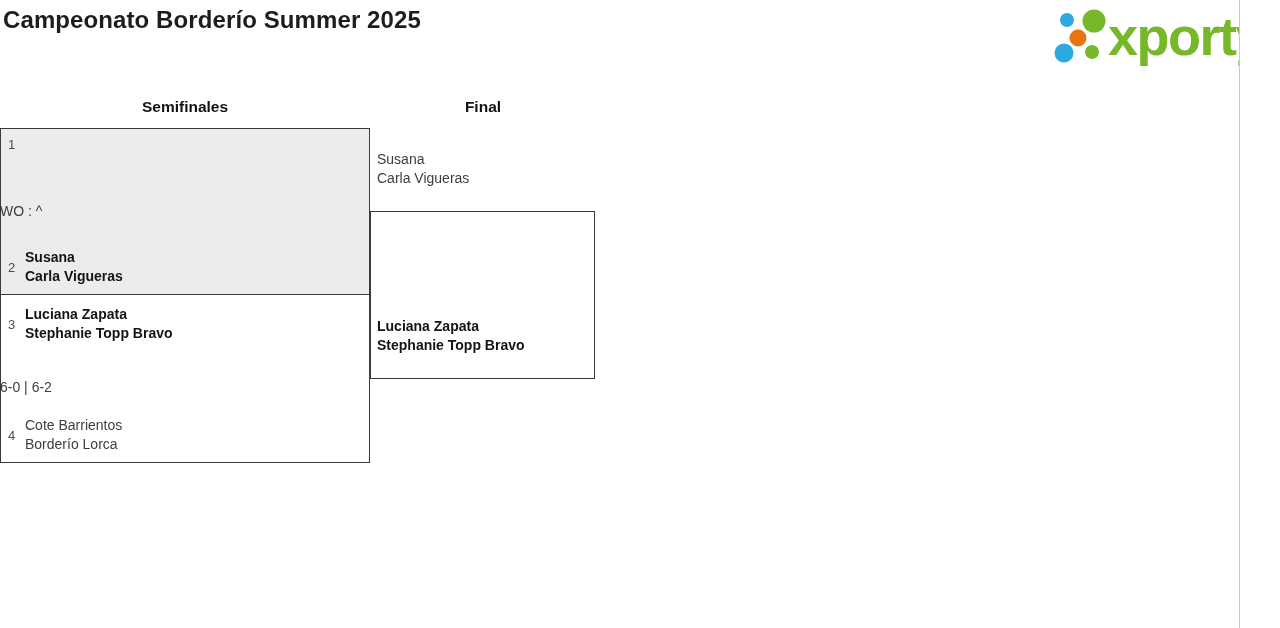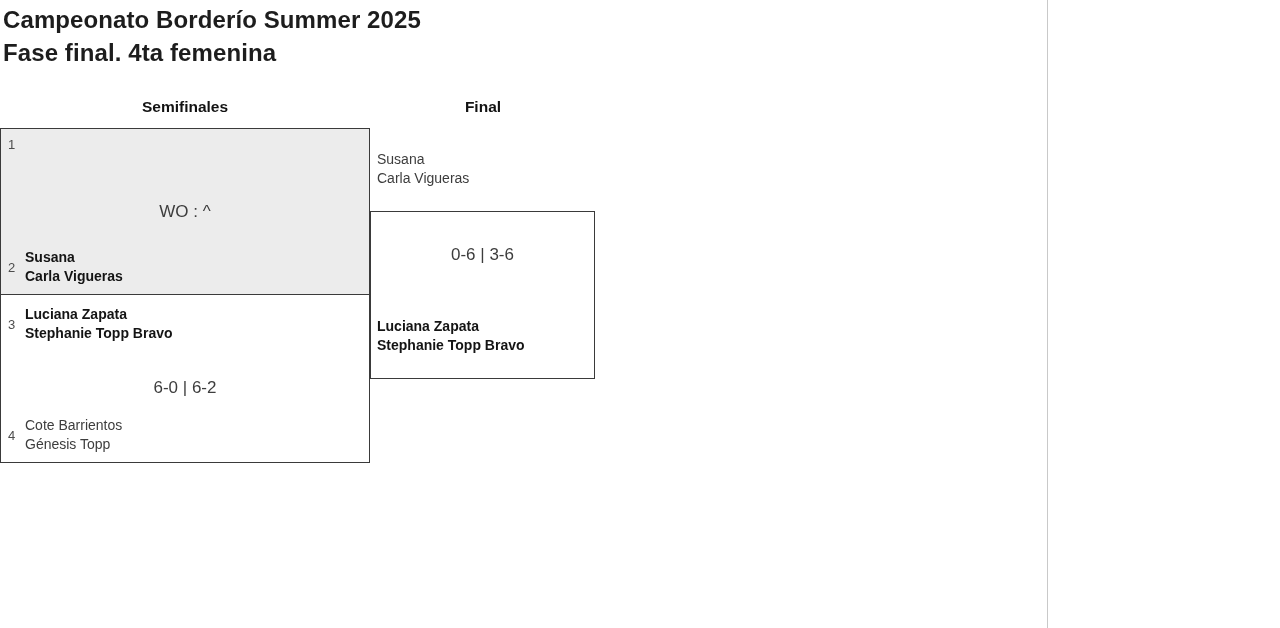--- a/index.html
+++ b/index.html
@@ -3,21 +3,21 @@
 <meta charset="utf-8">
 <style>
   html, body {
     margin: 0;
     padding: 0;
     background: #ffffff;
     font-family: "Liberation Sans", sans-serif;
   }
   .page {
     position: relative;
-    width: 1048px;
+    width: 1240px;
     height: 628px;
     overflow: hidden;
     background: #ffffff;
   }
   .page-edge-line {
     position: absolute;
     right: 0;
     top: 0;
     width: 1px;
     height: 628px;
@@ -91,22 +91,22 @@
     color: #3d3d3d;
   }
   .winner .names, .names.winner {
     font-weight: 700;
     color: #141414;
   }
   .score {
     position: absolute;
     left: 0;
     width: 370px;
-    text-align: center;
-    font-size: 17px;
+    text-align: left;
+    font-size: 14px;
     line-height: 19px;
     color: #3d3d3d;
   }
   
   .sf1-t1 { top: 137px; }
   .sf1-sc { top: 202px; }
   .sf1-t2 { top: 248px; }
   .sf2-t1 { top: 305px; }
   .sf2-sc { top: 370px; margin-top: 8px; }
   .sf2-t2 { top: 416px; }
@@ -115,21 +115,20 @@
   .fin-sc { left: 370px; top: 245px; width: 225px; }
   .fin-t2 { position: absolute; left: 377px; top: 317px; }
 </style>
 </head>
 <body>
 
 <div class="page">
 
   <div class="title">
     <div>Campeonato Borderío Summer 2025</div>
-    <div>Fase final. 4ta femenina</div>
   </div>
 
   <svg class="logo" viewBox="0 0 235 72" xmlns="http://www.w3.org/2000/svg">
     <g>
       <circle cx="22" cy="18" r="7" fill="#2ba9e0"></circle>
       <circle cx="49" cy="19" r="11.5" fill="#76b82a"></circle>
       <circle cx="33" cy="36" r="8.5" fill="#e87311"></circle>
       <circle cx="19" cy="51" r="9.5" fill="#2ba9e0"></circle>
       <circle cx="47" cy="50" r="7" fill="#76b82a"></circle>
     </g>
@@ -162,29 +161,28 @@
       <div class="names">
         <div>Luciana Zapata</div>
         <div>Stephanie Topp Bravo</div>
       </div>
     </div>
     <div class="score sf2-sc">6-0 | 6-2</div>
     <div class="team-row sf2-t2">
       <span class="seed">4</span>
       <div class="names">
         <div>Cote Barrientos</div>
-        <div>Génesis Topp</div>
+        <div>Borderío Lorca</div>
       </div>
     </div>
 
     <div class="names fin-t1">
       <div>Susana</div>
       <div>Carla Vigueras</div>
     </div>
-    <div class="score fin-sc">0-6 | 3-6</div>
     <div class="names winner fin-t2">
       <div>Luciana Zapata</div>
       <div>Stephanie Topp Bravo</div>
     </div>
 
   </div>
 
   <div class="page-edge-line"></div>
 </div>
 

